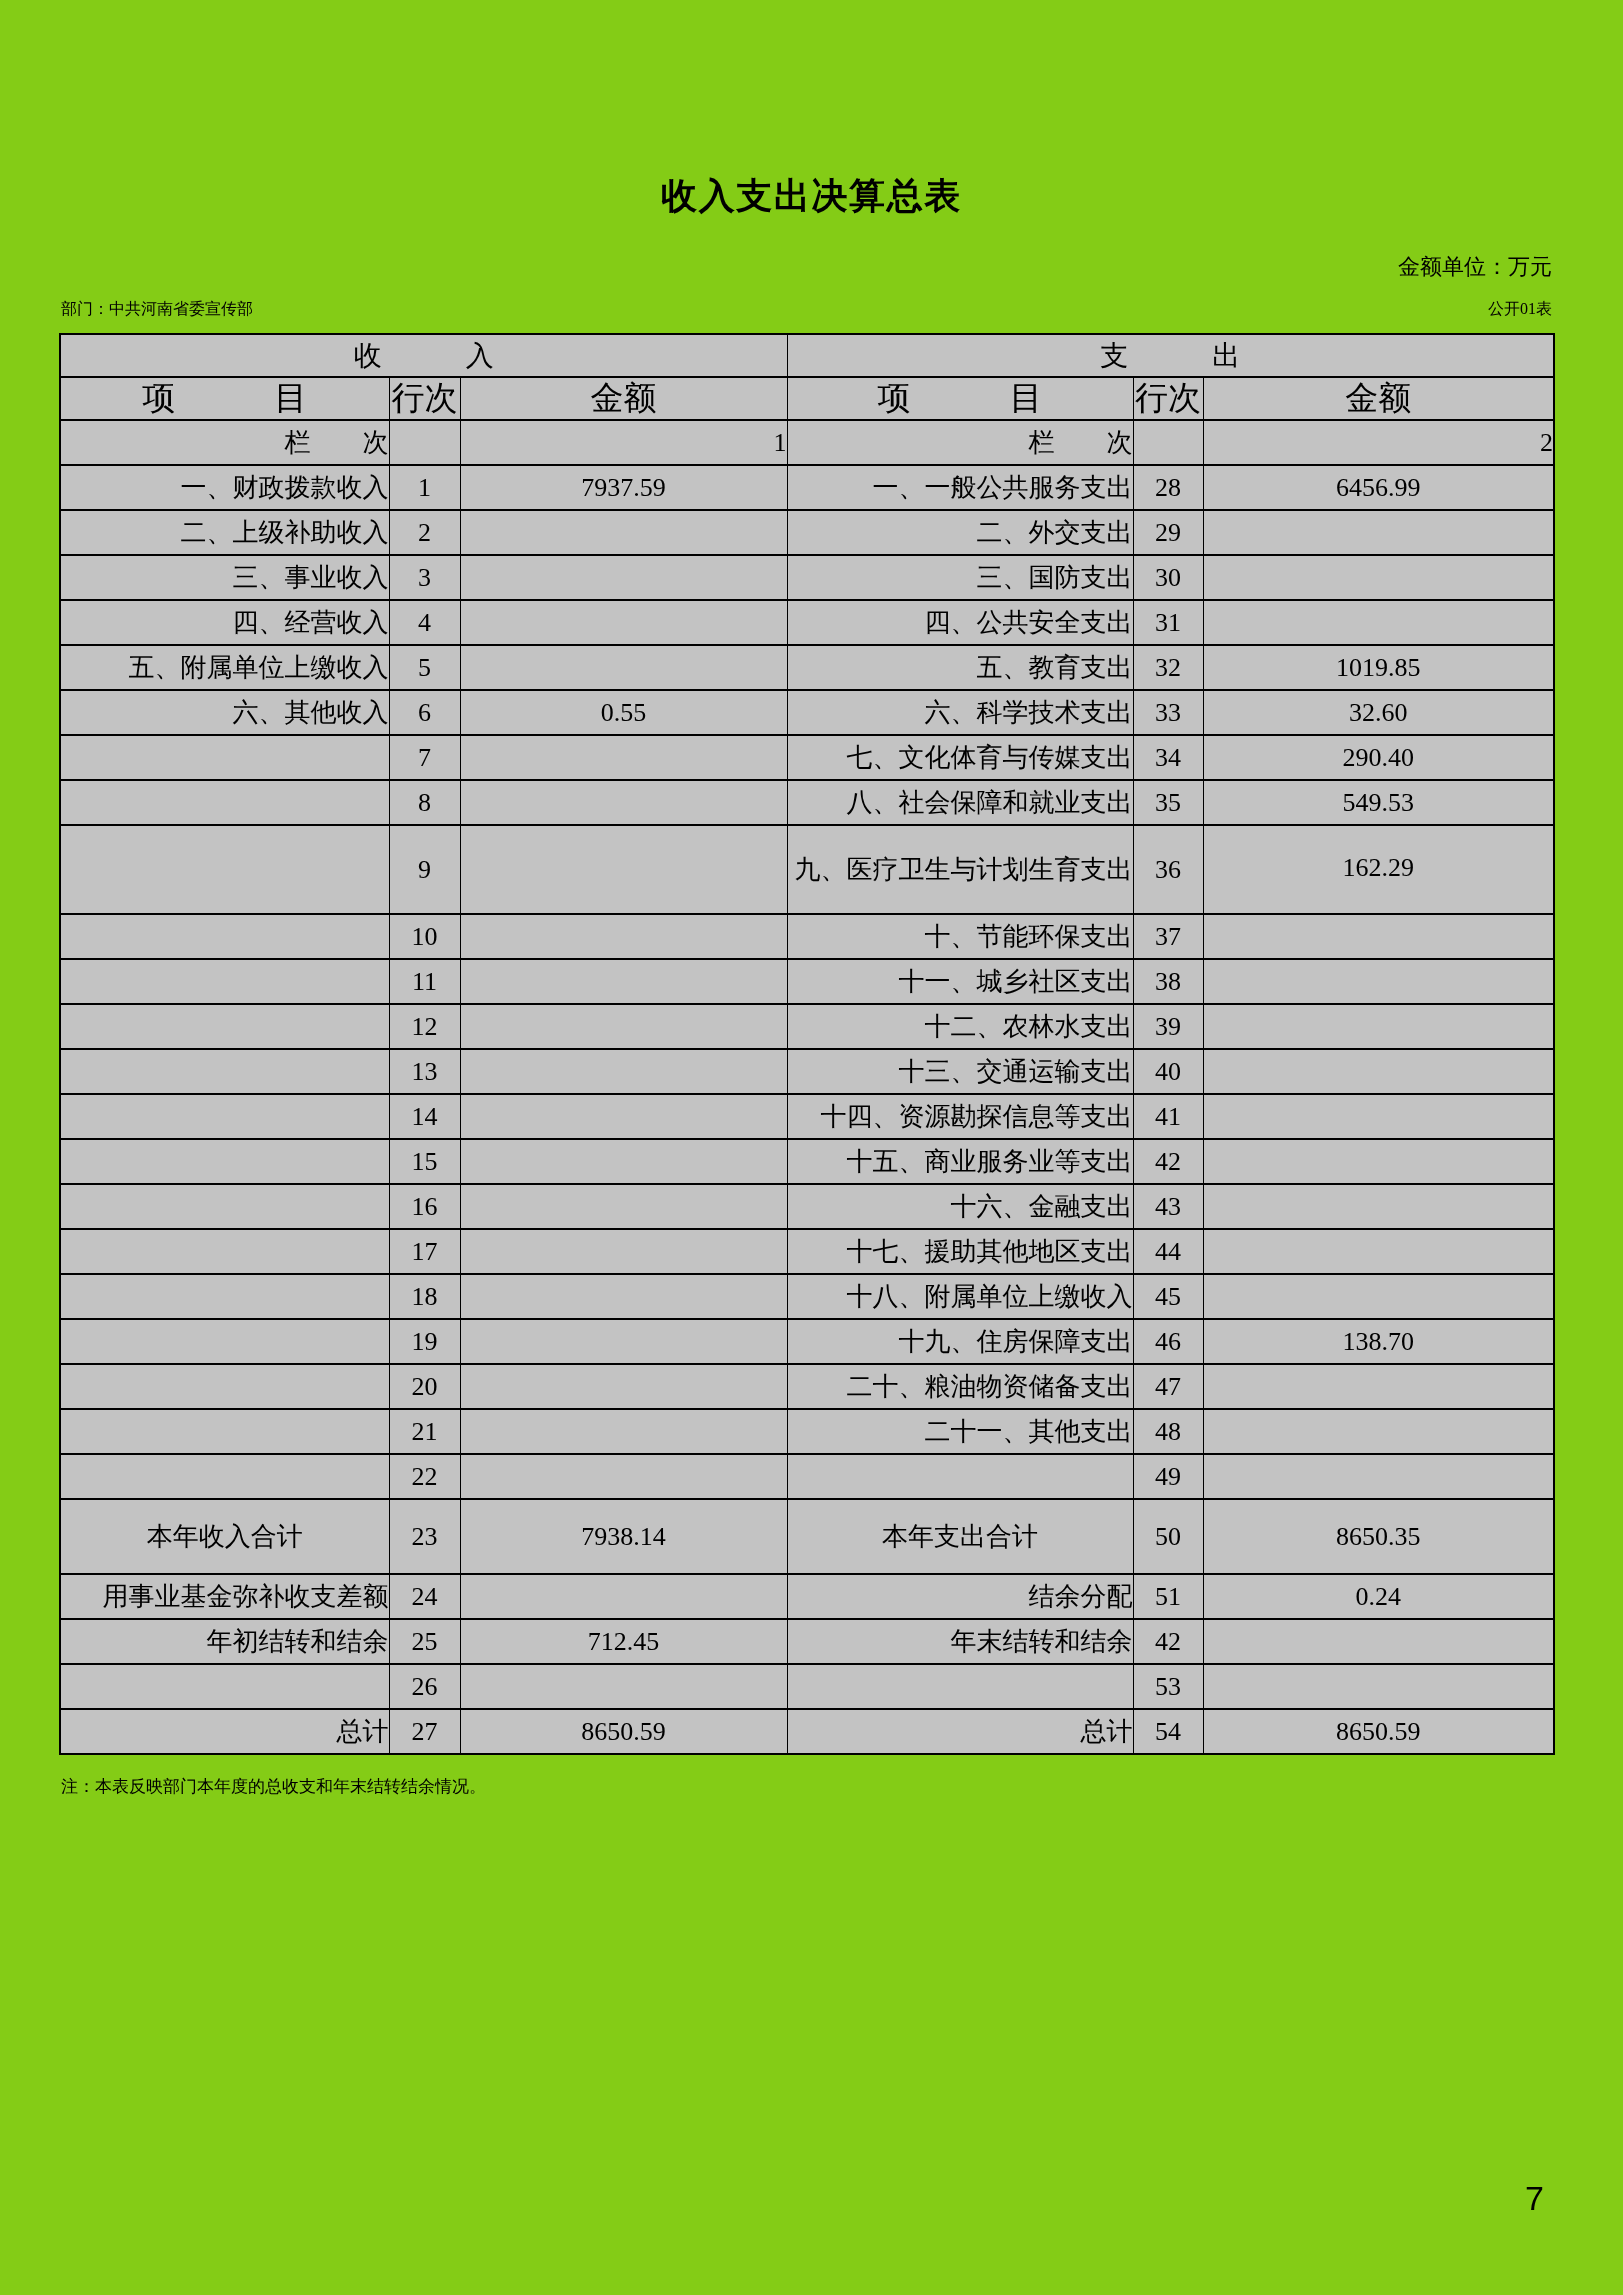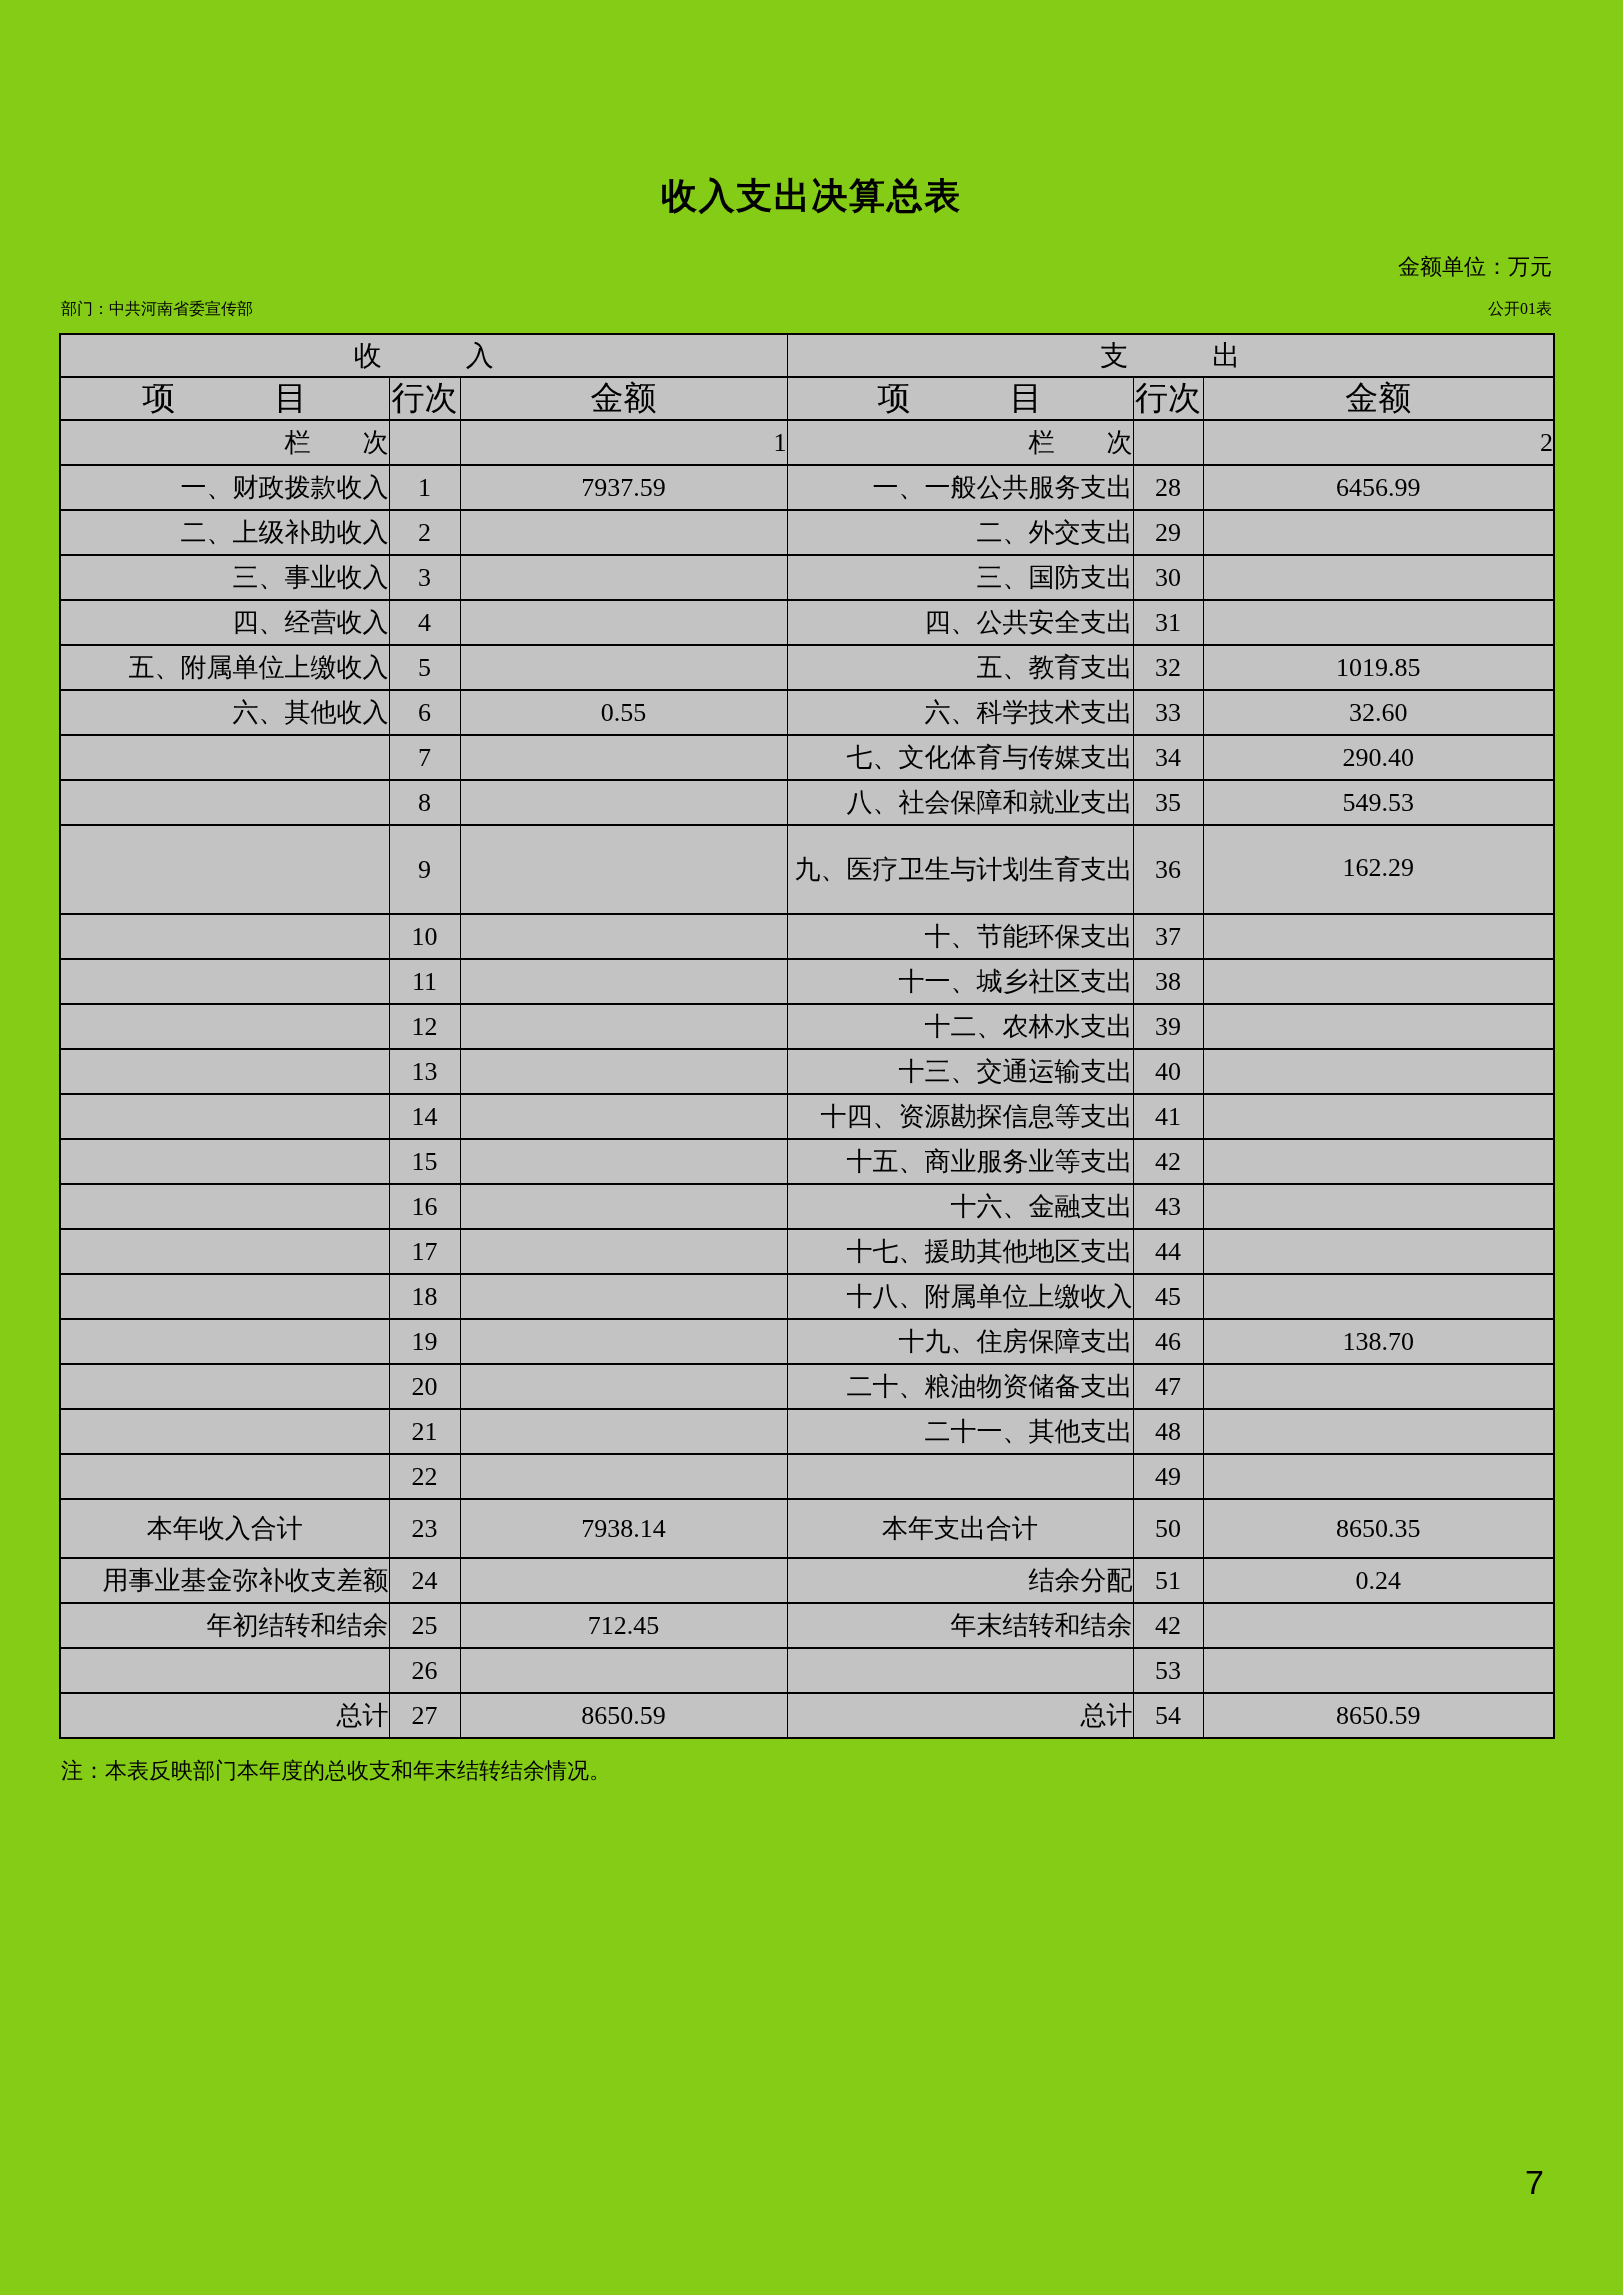--- a/index.html
+++ b/index.html
@@ -55,26 +55,26 @@
     line-height:41px;
   }
   thead tr.section-row th { height:43px; font-size:28px; text-align:center; }
   thead tr.cols-row th    { height:43px; font-size:33px; text-align:center; }
   thead tr.index-row th   { height:45px; font-size:26px; text-align:right; }
   tbody tr { height:45px; }
   tbody tr.tall { height:89px; }
   td.label  { text-align:right; padding:0 4.9px 0 6.5px; }
   td.line   { text-align:center; }
   td.amount { background:#ffffff; text-align:center; }
-  tr.center-label td.label { text-align:center; padding:8px; }
+  tr.center-label td.label { text-align:center; padding:16px; }
   tbody tr.tall td.amount.bottom { vertical-align:bottom; padding-bottom:25px;margin-left:28px; }
 
   .footnote {
     margin:18px 0 12px 61px;
-    font-size:22px;
+    font-size:17px;
     line-height:28px;
   }
   .page-number {
     margin:378px 79px 0 0;
     text-align:right;
     font-size:34px;
     font-family:"Liberation Sans","DejaVu Sans",sans-serif;
   }
 </style>
 </head>

